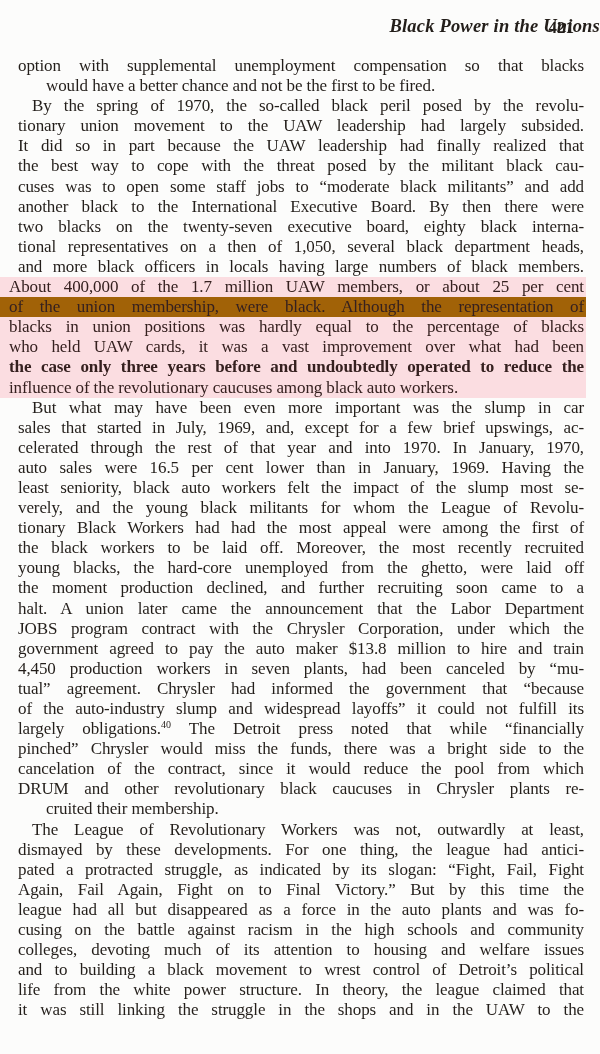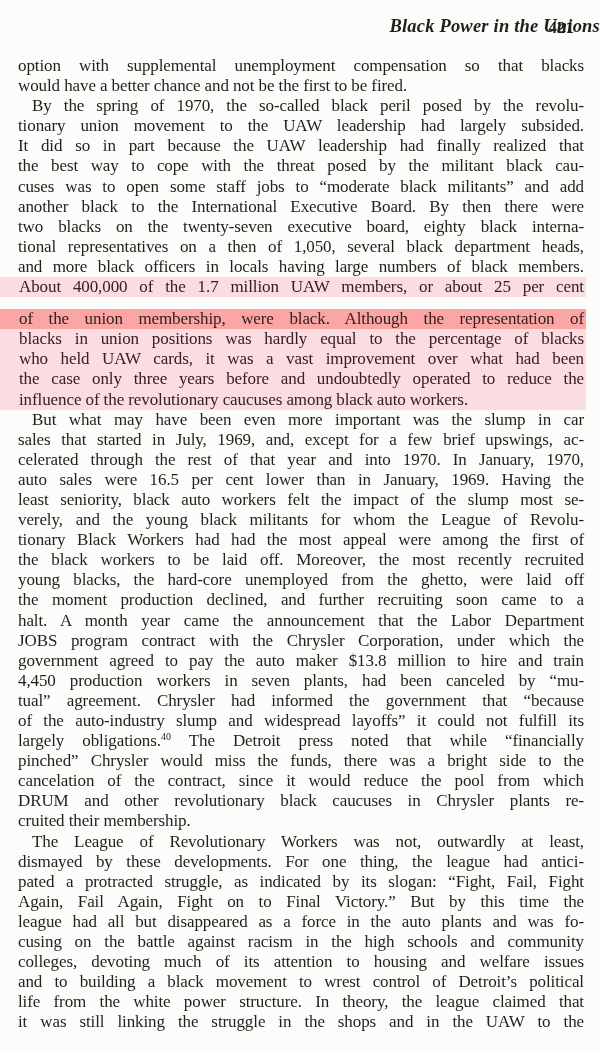--- a/index.html
+++ b/index.html
@@ -41,25 +41,25 @@
     right: 16px;
   }
   .line {
     font-size: 17px;
     line-height: 20.1px;
     white-space: normal;
     text-align: justify;
     text-align-last: justify;
     letter-spacing: -0.1px;
   }
-  .line.end { text-align-last: left; }
+  .line.end { text-align-last: left; margin-left: 28px; }
   .line.indent { text-indent: 14px; }
   .line.hl {
     margin-left: -18px;
-    padding-left: 19px;
+    padding-left: 9px;
     margin-right: -2px;
     padding-right: 2px;
     color: #35201f;
   }
   sup.fn {
     font-size: 10px;
     line-height: 0;
     vertical-align: 6px;
     letter-spacing: 0;
   }
@@ -78,36 +78,36 @@
       <div class="line indent">By the spring of 1970, the so-called black peril posed by the revolu-</div>
       <div class="line">tionary union movement to the UAW leadership had largely subsided.</div>
       <div class="line">It did so in part because the UAW leadership had finally realized that</div>
       <div class="line">the best way to cope with the threat posed by the militant black cau-</div>
       <div class="line">cuses was to open some staff jobs to “moderate black militants” and add</div>
       <div class="line">another black to the International Executive Board. By then there were</div>
       <div class="line">two blacks on the twenty-seven executive board, eighty black interna-</div>
       <div class="line">tional representatives on a then of 1,050, several black department heads,</div>
       <div class="line">and more black officers in locals having large numbers of black members.</div>
       <div class="line hl" style="background: rgb(251, 221, 225);">About 400,000 of the 1.7 million UAW members, or about 25 per cent</div>
-      <div class="line hl" style="background: #fca5a5; margin-top: 12px;">of the union membership, were black. Although the representation of</div>
+      <div class="line hl" style="background: #a16207;">of the union membership, were black. Although the representation of</div>
       <div class="line hl" style="background: rgb(251, 221, 225);">blacks in union positions was hardly equal to the percentage of blacks</div>
       <div class="line hl" style="background: rgb(251, 221, 225);">who held UAW cards, it was a vast improvement over what had been</div>
-      <div class="line hl" style="background: rgb(251, 221, 225);">the case only three years before and undoubtedly operated to reduce the</div>
+      <div class="line hl" style="background: rgb(251, 221, 225); font-weight: bold;">the case only three years before and undoubtedly operated to reduce the</div>
       <div class="line hl end" style="background: rgb(251, 221, 225);">influence of the revolutionary caucuses among black auto workers.</div>
       <div class="line indent">But what may have been even more important was the slump in car</div>
       <div class="line">sales that started in July, 1969, and, except for a few brief upswings, ac-</div>
       <div class="line">celerated through the rest of that year and into 1970. In January, 1970,</div>
       <div class="line">auto sales were 16.5 per cent lower than in January, 1969. Having the</div>
       <div class="line">least seniority, black auto workers felt the impact of the slump most se-</div>
       <div class="line">verely, and the young black militants for whom the League of Revolu-</div>
       <div class="line">tionary Black Workers had had the most appeal were among the first of</div>
       <div class="line">the black workers to be laid off. Moreover, the most recently recruited</div>
       <div class="line">young blacks, the hard-core unemployed from the ghetto, were laid off</div>
       <div class="line">the moment production declined, and further recruiting soon came to a</div>
-      <div class="line">halt. A month year came the announcement that the Labor Department</div>
+      <div class="line">halt. A union later came the announcement that the Labor Department</div>
       <div class="line">JOBS program contract with the Chrysler Corporation, under which the</div>
       <div class="line">government agreed to pay the auto maker $13.8 million to hire and train</div>
       <div class="line">4,450 production workers in seven plants, had been canceled by “mu-</div>
       <div class="line">tual” agreement. Chrysler had informed the government that “because</div>
       <div class="line">of the auto-industry slump and widespread layoffs” it could not fulfill its</div>
       <div class="line"><span>largely obligations.</span><sup class="fn">40</sup><span> The Detroit press noted that while “financially</span></div>
       <div class="line">pinched” Chrysler would miss the funds, there was a bright side to the</div>
       <div class="line">cancelation of the contract, since it would reduce the pool from which</div>
       <div class="line">DRUM and other revolutionary black caucuses in Chrysler plants re-</div>
       <div class="line end">cruited their membership.</div>

